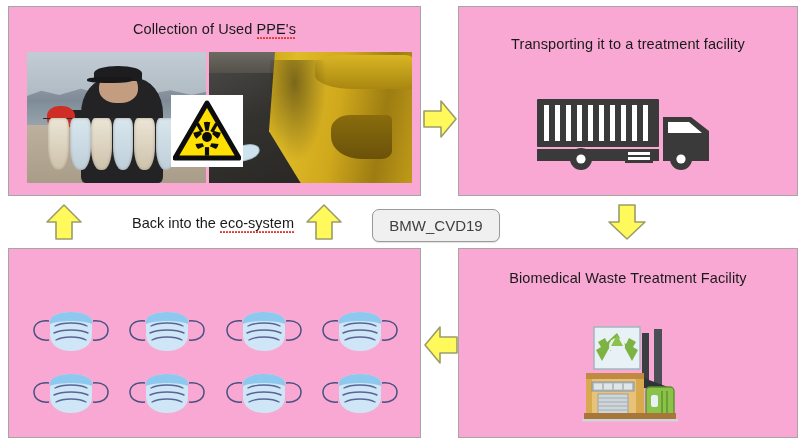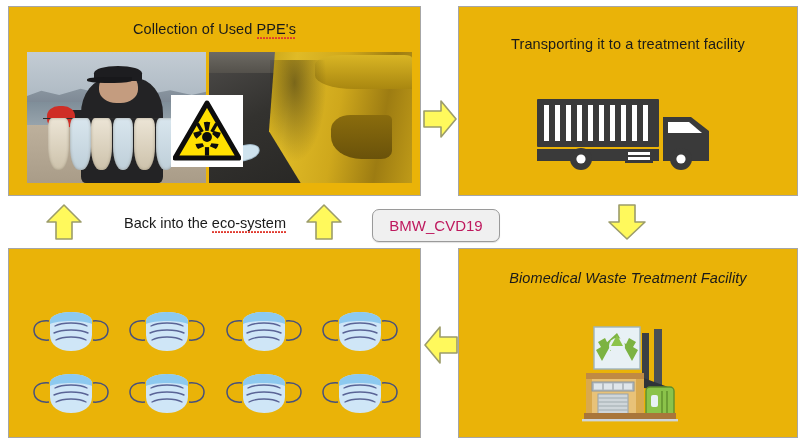--- a/index.html
+++ b/index.html
@@ -1,19 +1,19 @@
 <!DOCTYPE html>
 <html><head>
 <meta charset="utf-8">
 <style>
   html,body{margin:0;padding:0;background:#ffffff;}
   body{width:806px;height:443px;position:relative;overflow:hidden;
        font-family:"Liberation Sans",sans-serif;color:#1b1b1b;}
 
-  .panel{position:absolute;background:#eab308;border:1px solid #a6a6a6;box-sizing:border-box;}
+  .panel{position:absolute;background:#f9a8d4;border:1px solid #a6a6a6;box-sizing:border-box;}
   .panel-title{position:absolute;left:0;right:0;text-align:center;
                font-size:14.5px;line-height:19px;color:#1a1a1a;letter-spacing:.1px;}
   .sp{background-image:radial-gradient(circle at 1px 2.4px,#e03a2f 1px,transparent 1.2px);
       background-size:3px 4px;background-repeat:repeat-x;background-position:0 100%;
       padding-bottom:3px;}
 
   
   #panel-collection{left:8px;top:6px;width:413px;height:190px;}
   #collection-title{top:13px;}
   .photo{position:absolute;top:45px;height:131px;overflow:hidden;}
@@ -74,34 +74,34 @@
   #transport-title{top:28px;}
   #truck{position:absolute;left:50%;top:88px;transform:translateX(-50%);}
 
   
   #panel-treatment{left:8px;top:248px;width:413px;height:190px;}
   #treatment-title{top:22px;}
   #mask-grid{position:absolute;left:14px;top:58px;width:385px;
     display:grid;grid-template-columns:repeat(4,1fr);row-gap:10px;justify-items:center;}
 
   
-  #panel-facility{left:458px;top:248px;width:340px;height:190px;font-style:italic;}
+  #panel-facility{left:458px;top:248px;width:340px;height:190px;}
   #facility-title{top:20px;}
   #factory{position:absolute;left:50%;top:66px;transform:translateX(-50%);}
 
   
   .arrow{position:absolute;}
 
   
-  #eco-label{position:absolute;left:100px;top:213px;width:210px;text-align:center;
+  #eco-label{position:absolute;left:108px;top:213px;width:210px;text-align:center;
              font-size:14.5px;line-height:20px;color:#1a1a1a;}
   #bmw-chip{position:absolute;left:372px;top:209px;width:126px;height:31px;
     background:#f0f0f0;border:1px solid #9a9a9a;border-radius:7px;
     display:flex;align-items:center;justify-content:center;
-    font-size:15px;color:#be185d;box-shadow:0 1px 1px rgba(0,0,0,.12);}
+    font-size:15px;color:#404040;box-shadow:0 1px 1px rgba(0,0,0,.12);}
 </style>
 </head>
 <body>
 
 <div class="panel" id="panel-collection">
 
   <div class="panel-title" id="collection-title">
     <span>Collection of Used </span><span class="sp">PPE's</span>
   </div>
 

